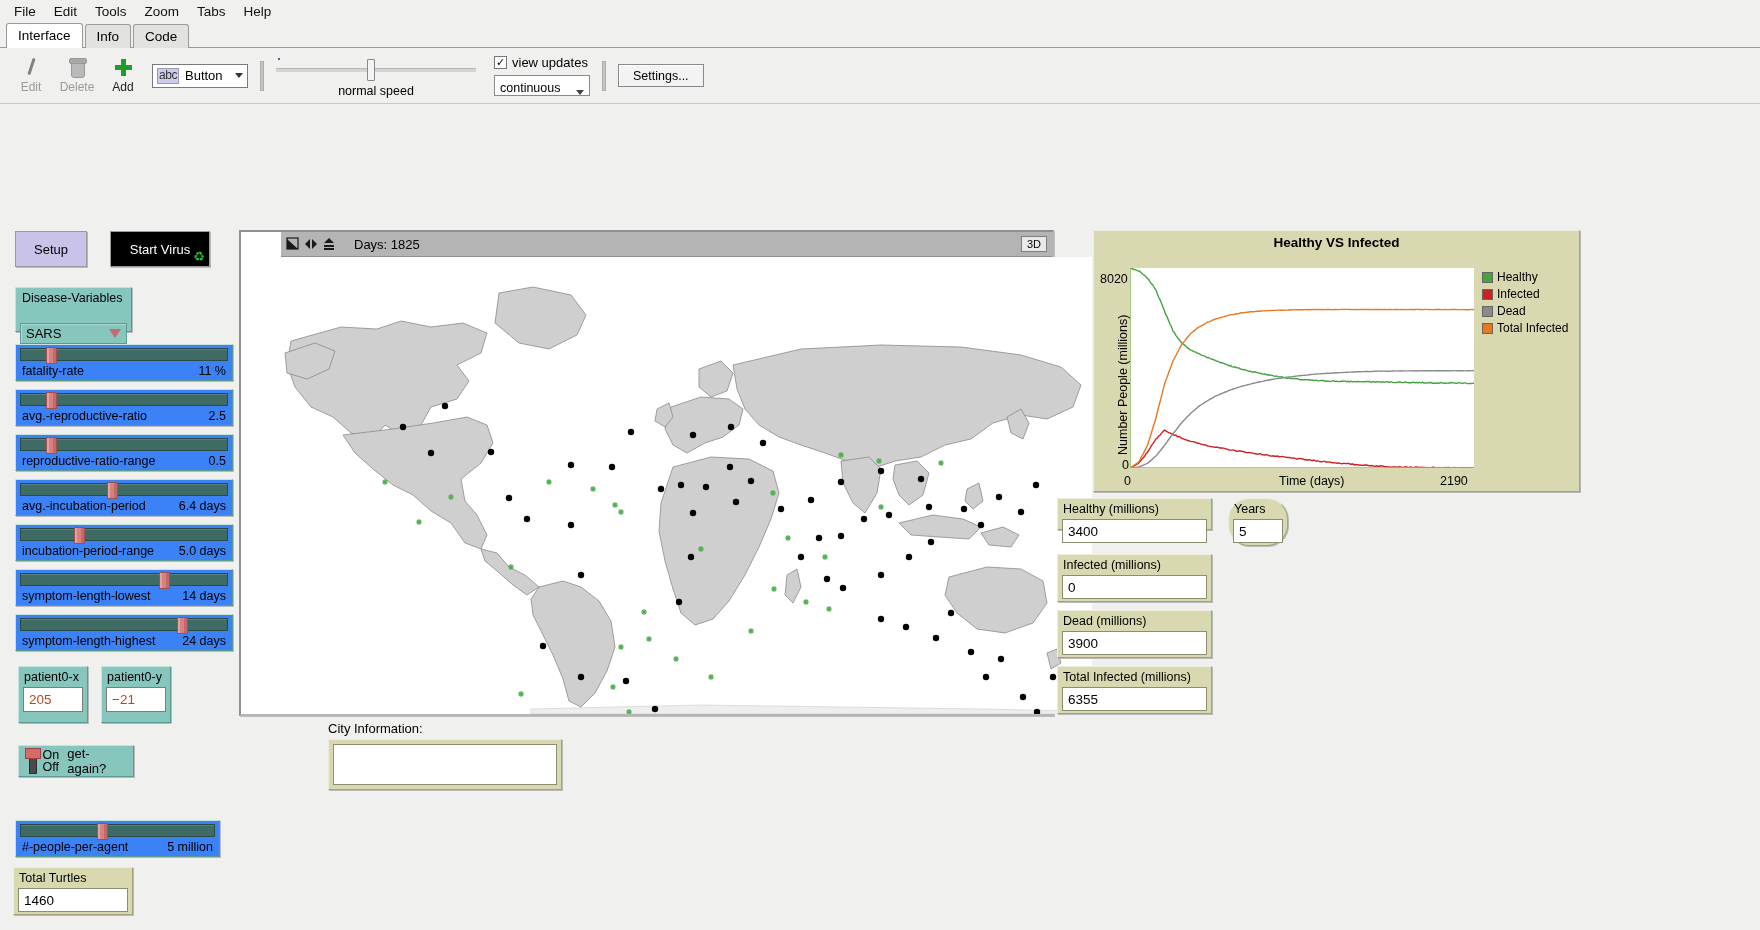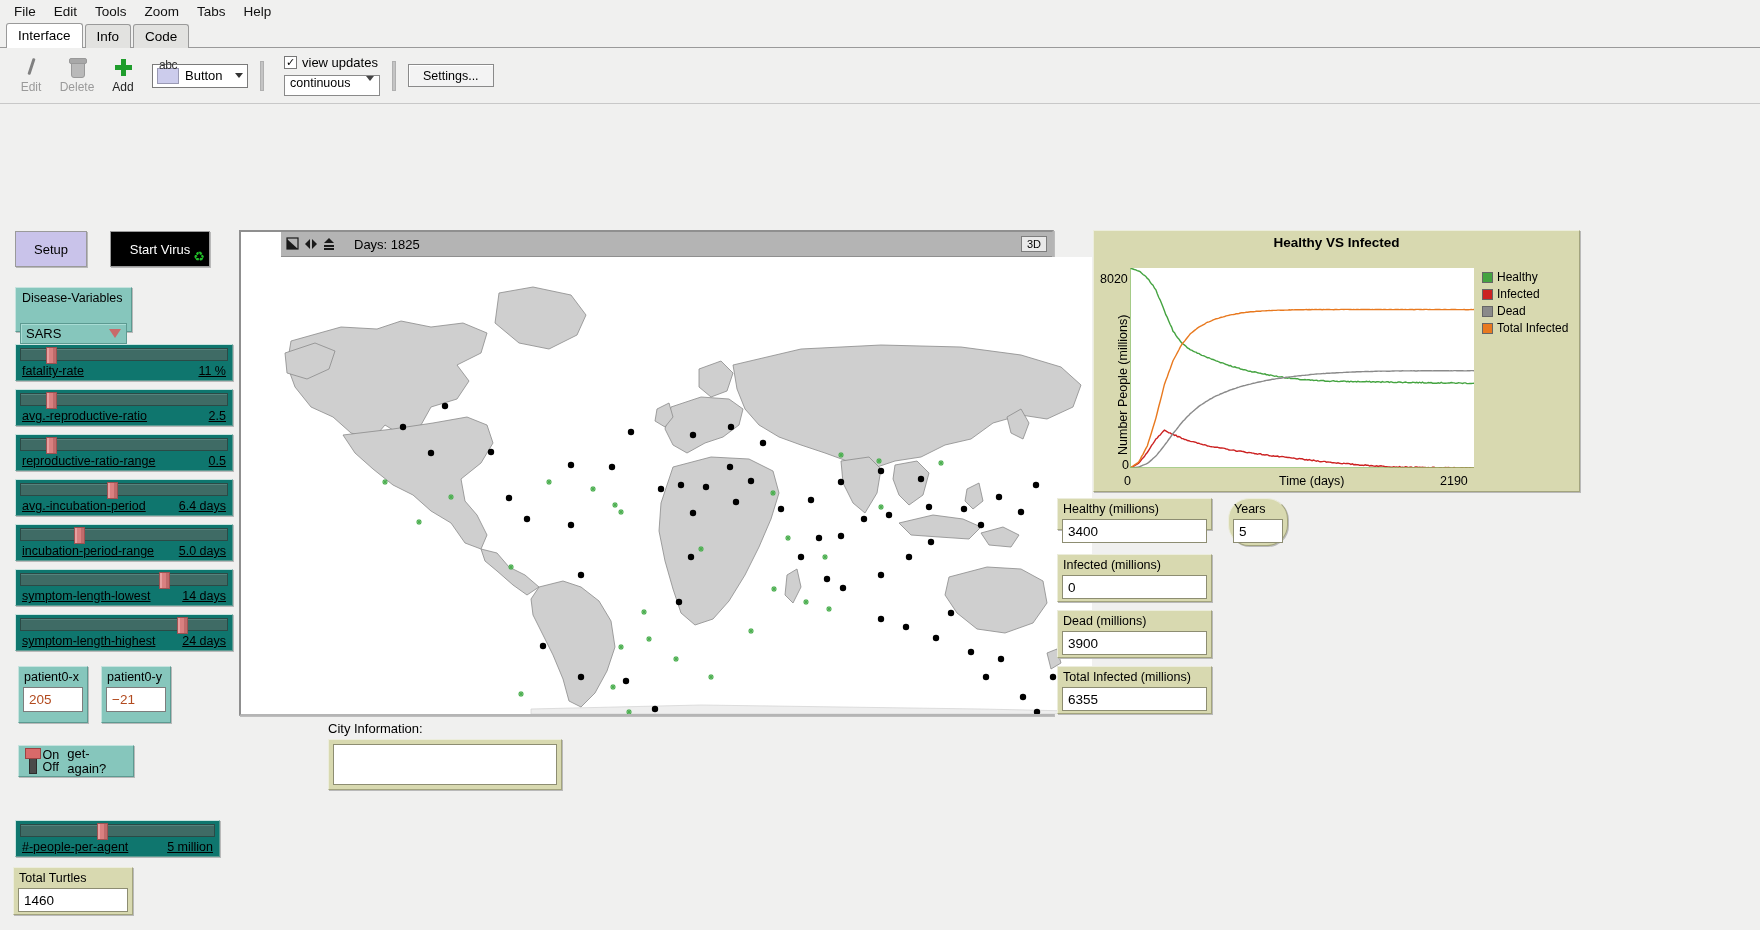--- a/index.html
+++ b/index.html
@@ -70,21 +70,21 @@
   }
   .widget-select {
     margin-left: 6px; height: 24px; min-width: 96px;
     border: 1px solid #7a7a7a; background: #fff;
     display: flex; align-items: center; gap: 6px; padding: 0 4px;
     font-size: 13px;
   }
   .widget-select .abc-box {
     width: 22px; height: 16px; background: #ccccec; border: 1px solid #9a9ab4;
     font-size: 12px; display:flex; align-items:flex-end; justify-content:center;
-    color:#333; letter-spacing:-0.5px; padding-bottom:11px;
+    color:#333; letter-spacing:-0.5px; padding-bottom:1px;
   }
   .caret-down {
     width: 0; height: 0; border-left: 4px solid transparent;
     border-right: 4px solid transparent; border-top: 5px solid #333; margin-left:auto;
   }
   .vsep { width: 4px; height: 30px; background: #c4c4c4; border:1px solid #b0b0b0; margin: 0 12px; }
   .speed-wrap { width: 210px; position: relative; height: 44px; }
   .speed-track {
     position:absolute; left:0; top:14px; width: 200px; height: 4px;
     background:#d4d4d4; border-top:1px solid #b6b6b6;
@@ -96,21 +96,21 @@
   .speed-tick { position:absolute; left:2px; top:4px; width:2px; height:2px; background:#5560b0; }
   .speed-label { position:absolute; top:30px; width:200px; text-align:center; font-size:12.5px; }
   .vu-wrap { display:flex; flex-direction:column; gap:5px; margin-left:8px; }
   .vu-row { display:flex; align-items:center; gap:5px; font-size:13px; }
   .chk {
     width:13px; height:13px; border:1px solid #777; background:#fff;
     display:flex; align-items:center; justify-content:center; font-size:11px; line-height:1;
   }
   .updates-select {
     height:21px; border:1px solid #8a8a8a; background:#fff; font-size:12.5px;
-    display:flex; align-items:flex-start; padding:0 5px; gap:10px; width: 96px;
+    display:flex; align-items:flex-end; padding:0 5px; gap:10px; width: 96px;
   }
   .updates-select .caret-down { border-top-color:#444; }
   .settings-btn {
     height: 23px; padding: 0 14px; border: 1px solid #8a8a8a; background:#f3f3f3;
     font-size: 12.5px; display:flex; align-items:center; cursor:default;
     box-shadow: inset 1px 1px 0 #fff;
   }
 
   
   #stage { position: relative; width: 1760px; height: 824px; background: #f0f0ef; }
@@ -140,26 +140,25 @@
     box-shadow: inset 1px 1px 0 #a8dcd4;
   }
   .tri-down {
     margin-left:auto; width:0; height:0;
     border-left:6px solid transparent; border-right:6px solid transparent;
     border-top:9px solid #c96a6a;
   }
 
   
   .nl-slider {
-    position:absolute; background:#0f766e; border:1px solid #c6e3de;
+    position:absolute; background:#3b82f6; border:1px solid #c6e3de;
     border-right-color:#5c9a91; border-bottom-color:#5c9a91;
     box-shadow: 1px 1px 0 #b9b9b9;
     display:flex; flex-direction:column; justify-content:space-between;
     padding:3px 4px 2px 4px;
-    text-decoration:underline;
   }
   .sl-track {
     position:relative; height:13px; background:#3f6b65; border:1px solid #2b4a46;
     box-shadow: inset 0 1px 0 #56827c;
   }
   .sl-thumb {
     position:absolute; top:-2px; width:11px; height:17px;
     background:#d98080; border:1px solid #9c5252;
     box-shadow: inset -3px 0 0 #c06b6b, inset 2px 0 0 #e8a0a0;
   }
@@ -291,20 +290,26 @@
   <div class="tool-btn">
     <span class="icon-plus"></span>
     <span class="tlabel">Add</span>
   </div>
   <div class="widget-select">
     <span class="abc-box">abc</span>
     <span>Button</span>
     <span class="caret-down"></span>
   </div>
   <div class="vsep"></div>
+  <div class="speed-wrap">
+    <div class="speed-tick"></div>
+    <div class="speed-track"></div>
+    <div class="speed-thumb"></div>
+    <div class="speed-label">normal speed</div>
+  </div>
   <div class="vu-wrap">
     <div class="vu-row">
       <span class="chk">✓</span>
       <span>view updates</span>
     </div>
     <div class="updates-select">
       <span>continuous</span>
       <span class="caret-down"></span>
     </div>
   </div>

